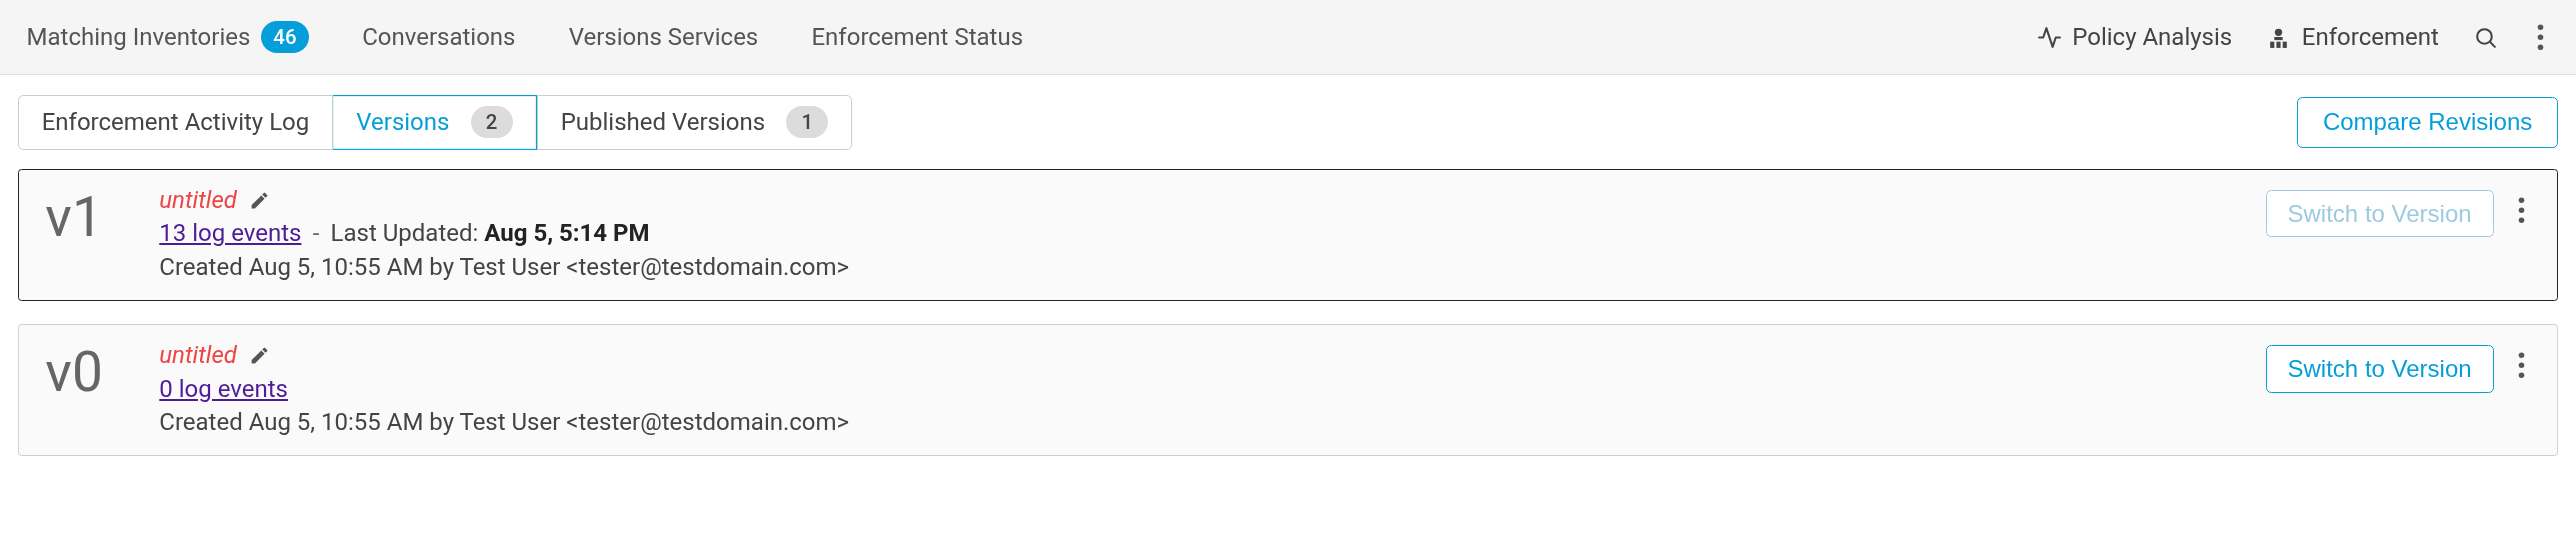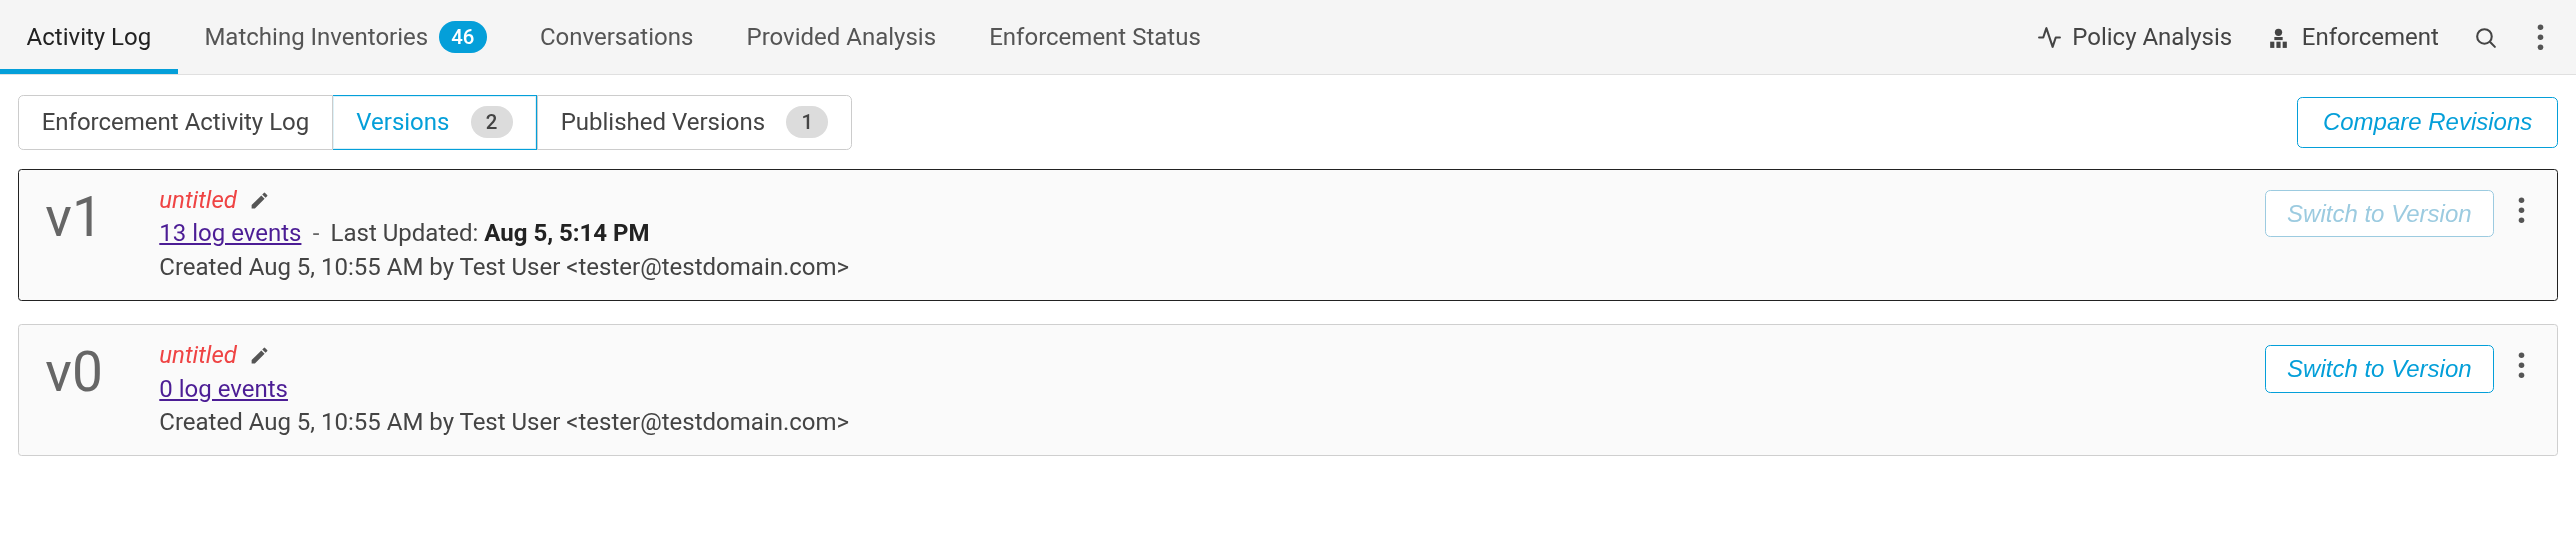--- a/index.html
+++ b/index.html
@@ -21,21 +21,21 @@
     
     .subrow { display:flex; align-items:center; padding:19.5px 17.7px; }
     .seggroup { display:flex; }
     .segbtn { border:0.9px solid #ccc; background:#fff; color:#444; padding:10.6px 23px; display:flex; align-items:center; gap:10.6px; cursor:pointer; font-size:24px; }
     .segbtn:first-child { border-top-left-radius:5.3px; border-bottom-left-radius:5.3px; }
     .segbtn:last-child { border-top-right-radius:5.3px; border-bottom-right-radius:5.3px; }
     .segbtn + .segbtn { border-left:none; }
     .segbtn.active { border-color:#049fd9; color:#049fd9; position:relative; z-index:1; box-shadow:inset 0 0 0 0.9px rgba(4,159,217,.15); }
     .segbtn.active + .segbtn { border-left:0.9px solid #ccc; }
     .subrow .spacer { flex:1; }
-    .btn-outline { border:1.8px solid #049fd9; color:#049fd9; background:#fff; padding:10.6px 25px; border-radius:5.3px; cursor:pointer; font-size:24px;font-style:italic; }
+    .btn-outline { border:1.8px solid #049fd9; color:#049fd9; background:#fff; padding:10.6px 25px; border-radius:5.3px; cursor:pointer; font-size:24px; }
 
     
     .cards { padding:0 17.7px 17.7px; display:flex; flex-direction:column; gap:23px; }
     .card { border:0.9px solid #cfcfcf; border-radius:3.5px; background:#fafafa; padding:16px 26.6px 19.5px 26.6px; display:flex; align-items:flex-start; gap:25px; }
     .card.selected { border:1.8px solid #222; background:#fafafa; }
     .vlabel { font-size:55px; color:#666; font-weight:400; line-height:1; padding-top:3.5px; min-width:89px; }
     .vbody { flex:1; display:flex; flex-direction:column; gap:5.3px; }
     .vtitle-row { display:flex; align-items:center; gap:12.4px; }
     .vtitle { font-style:italic; color:#ef4444; }
     .vline { color:#444; }
@@ -46,32 +46,29 @@
     .vactions { display:flex; align-items:center; gap:19.5px; padding-top:3.5px; }
     .btn-outline.small { padding:8.9px 21px; }
     .btn-outline.disabled { color:#9ccbe0; border-color:#9ccbe0; cursor:default; }
     .kebab { cursor:pointer; color:#666; padding:3.5px 5.3px; }
   </style>
 </head>
 <body>
 
 <div class="topnav">
   <div class="topnav-left">
-    <div class="topnav-item active">
-      <span>Activity Log</span>
-    </div>
     <div class="topnav-item">
       <span>Matching Inventories</span>
       <span class="badge blue">46</span>
     </div>
     <div class="topnav-item">
       <span>Conversations</span>
     </div>
     <div class="topnav-item">
-      <span>Provided Analysis</span>
+      <span>Versions Services</span>
     </div>
     <div class="topnav-item">
       <span>Enforcement Status</span>
     </div>
   </div>
   <div class="topnav-right">
     <div class="rnav">
       <span class="icon">
         <svg width="25" height="25" viewBox="0 0 24 24" fill="none" stroke="#444" stroke-width="2" stroke-linecap="round" stroke-linejoin="round">
             <polyline points="22 12 18 12 15 21 9 3 6 12 2 12"></polyline>

